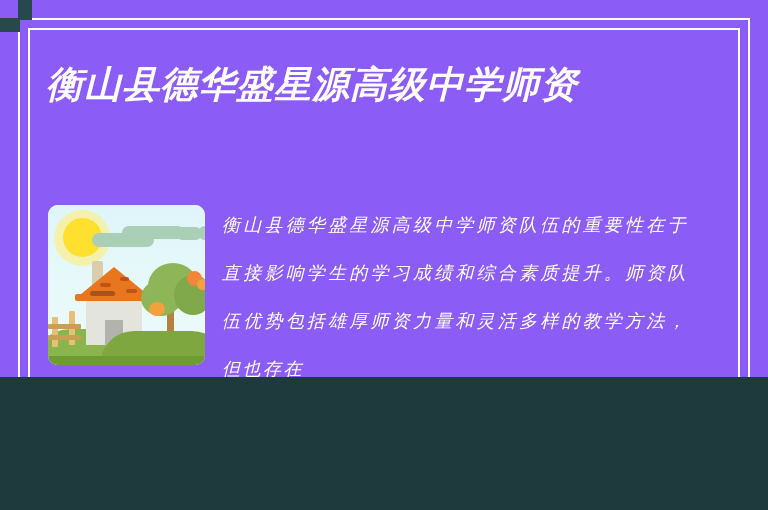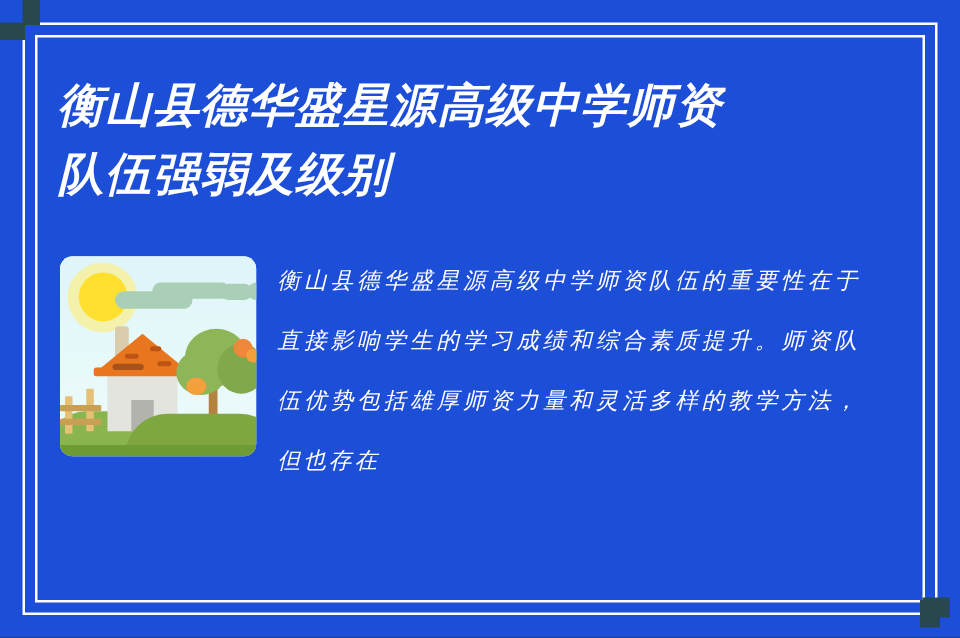--- a/index.html
+++ b/index.html
@@ -3,22 +3,22 @@
 <meta charset="utf-8">
 <style>
   html, body {
     margin: 0;
     padding: 0;
     background: #1e3a3d;
   }
   #page {
     position: relative;
     width: 768px;
-    height: 510px;
-    background: #1d4ed8;
+    height: 377px;
+    background: #8b5cf6;
     overflow: hidden;
     font-family: "Liberation Sans", "DejaVu Sans", sans-serif;
   }
 
   
   .frame-outer {
     position: absolute;
     left: 18px;
     top: 18px;
     width: 732px;
@@ -284,21 +284,20 @@
 
   <div class="frame-outer"></div>
   <div class="frame-inner"></div>
   <div class="frame-mask-a"></div>
   <div class="frame-mask-b"></div>
   <div class="frame-mask-c"></div>
   <div class="frame-mask-d"></div>
 
   <div class="title-block">
     <div class="title-line">衡山县德华盛星源高级中学师资</div>
-    <div class="title-line">队伍强弱及级别</div>
   </div>
 
   <div class="content">
 
     <div class="illustration">
       <div class="sky"></div>
       <div class="sun-halo"></div>
       <div class="sun-core"></div>
 
       <div class="cloud cloud-1"></div>

